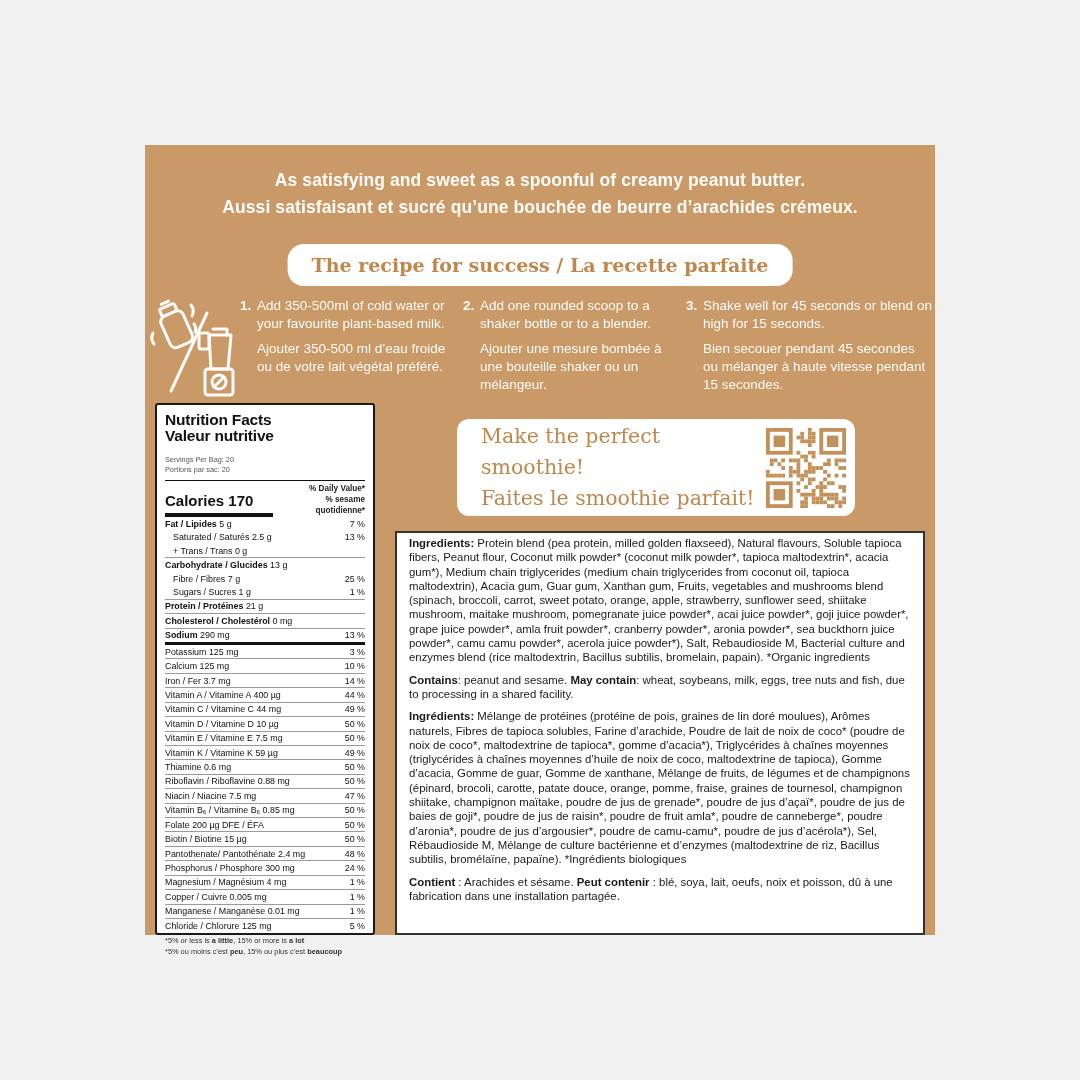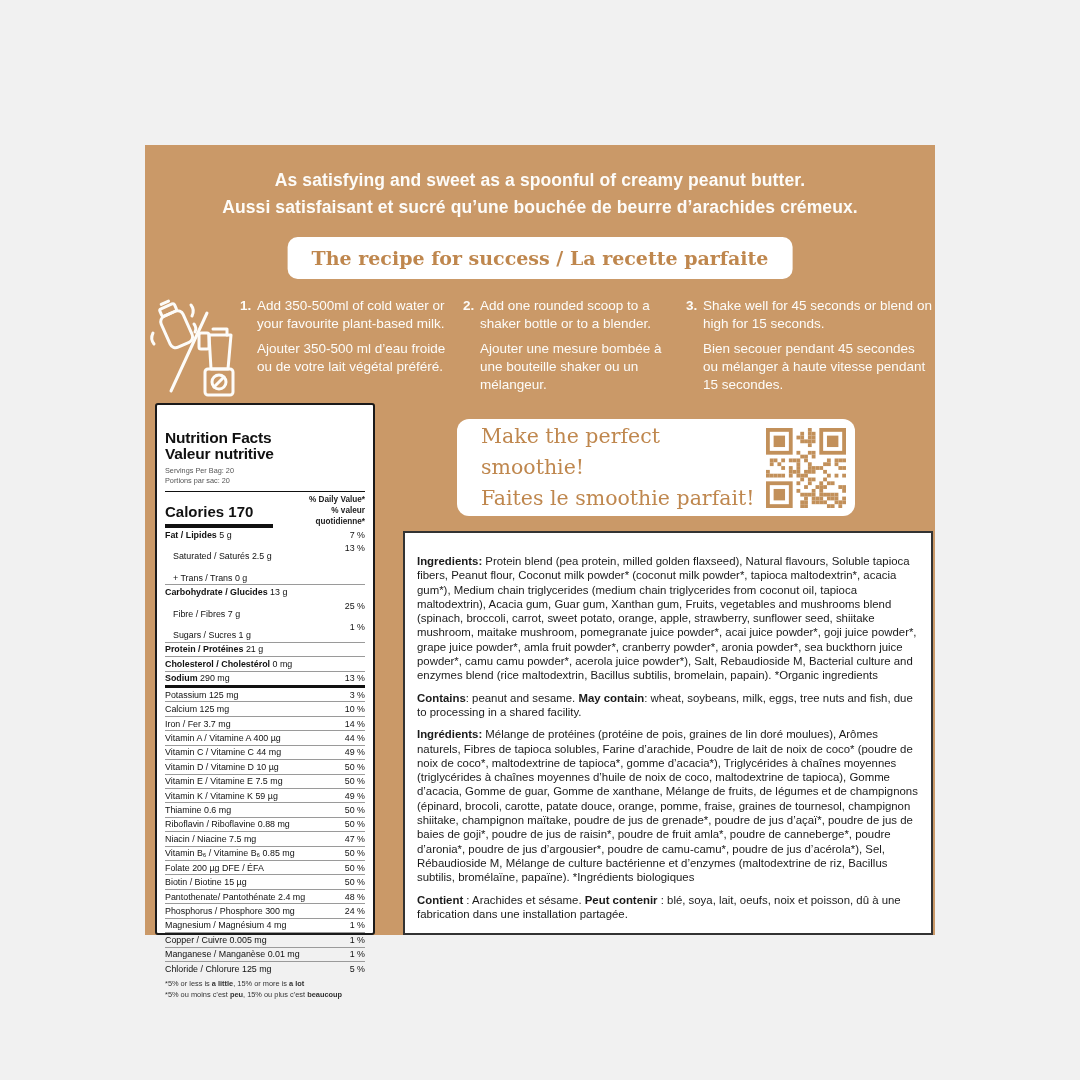--- a/index.html
+++ b/index.html
@@ -5,65 +5,65 @@
   html,body{margin:0;padding:0;background:#f1f1f1;}
   .canvas{position:relative;width:992px;height:1080px;background:#f1f1f1;overflow:hidden;
           font-family:"Liberation Sans",sans-serif;}
   .board{position:absolute;left:145px;top:145px;width:790px;height:790px;background:#ca9968;}
 
   
   .headline{position:absolute;left:0;right:0;top:22px;text-align:center;color:#fdfcf9;
             font-weight:700;font-size:17.5px;line-height:1.55;letter-spacing:.1px;}
 
   
-  .recipe{position:absolute;left:50%;transform:translateX(-50%);top:92px;background:#fff;
-          border-radius:10px;padding:10px 24px;white-space:nowrap;
+  .recipe{position:absolute;left:50%;transform:translateX(-50%);top:99px;background:#fff;
+          border-radius:16px;padding:10px 24px;white-space:nowrap;
           font-family:"DejaVu Serif",serif;font-weight:700;font-size:19px;color:#bf874e;}
 
   
   .step{position:absolute;top:152px;color:#fdfcf9;font-size:13.5px;line-height:1.34;display:flex;}
   .step .num{font-weight:700;flex:0 0 17px;}
   .step .fr{margin-top:7px;}
   .step1{left:95px;width:218px;}
   .step2{left:318px;width:203px;}
   .step3{left:541px;width:247px;}
   .step-icons{position:absolute;left:2px;top:146px;width:90px;height:112px;color:#fdfcf9;}
 
   
   .nutrition{position:absolute;left:10px;top:258px;width:220px;height:532px;background:#fff;
              border:2px solid #1a1a1a;border-radius:3px;box-sizing:border-box;
-             padding:25px 8px 5px;color:#111;}
+             padding:7px 8px 5px;color:#111;}
   .nf-title{font-size:15.5px;font-weight:700;line-height:1.06;letter-spacing:-.2px;}
   .nf-serving{font-size:9.3px;margin-top:4px;line-height:1.3;color:#222;}
-  .nf-bag{font-size:7.3px;color:#555;margin-top:3px;line-height:1.45;}
+  .nf-bag{font-size:7.3px;color:#555;margin-top:10px;line-height:1.45;}
   .nf-rule{border-top:1.5px solid #111;margin:4px 0 2px;}
   .cal-row{display:flex;justify-content:space-between;align-items:flex-end;margin-top:2px;gap:34px;}
   .cal-left{font-size:15px;font-weight:700;border-bottom:4.5px solid #111;flex:0 0 54%;padding-bottom:4px;}
   .cal-right{text-align:right;font-size:8.2px;font-weight:700;line-height:1.35;padding-bottom:1px;color:#222;}
   .nrows{margin-top:0;}
   .nrow{display:flex;justify-content:space-between;font-size:8.9px;padding:1.7px 0 1.5px;
         border-top:1px solid #9a9a9a;line-height:1.15;}
   .nrow.noline{border-top:none;}
   .nrow.thick{border-top:3.5px solid #111;gap:44px;}
-  .nrow.indent .nlabel{padding-left:8px;margin-top:8px;}
+  .nrow.indent .nlabel{padding-left:8px;}
   .nrow b{font-weight:700;}
   .ndv{white-space:nowrap;padding-left:4px;}
   .nfoot{margin-top:4px;font-size:7.4px;color:#333;line-height:1.4;}
 
   
   .smoothie{position:absolute;left:312px;top:274px;width:398px;height:97px;background:#fff;
             border-radius:12px;display:flex;align-items:center;justify-content:space-between;
             padding:8px 9px 8px 24px;box-sizing:border-box;}
   .smoothie-text{font-family:"DejaVu Serif",serif;font-weight:400;font-size:20.5px;
                  color:#bf874e;line-height:1.5;}
   .qr{width:80px;height:80px;color:#c2905a;flex:0 0 auto;}
 
   
-  .ing{position:absolute;left:258px;top:386px;width:530px;height:404px;background:#fff;
-       border:2px solid #333;box-sizing:border-box;padding:21px 12px;color:#1a1a1a;
+  .ing{position:absolute;left:250px;top:386px;width:530px;height:404px;background:#fff;
+       border:2px solid #333;box-sizing:border-box;padding:3px 12px;color:#1a1a1a;
        font-size:11.4px;line-height:14.3px;}
   .ing p{margin:0 0 8px;}
   .ing b{font-weight:700;}
 </style>
 </head>
 <body>
 
 <div class="canvas">
   <div class="board">
 
@@ -123,21 +123,21 @@
       <div class="nf-title">Valeur nutritive</div>
       <div class="nf-bag">
         <div>Servings Per Bag: 20</div>
         <div>Portions par sac: 20</div>
       </div>
       <div class="nf-rule"></div>
       <div class="cal-row">
         <div class="cal-left">Calories 170</div>
         <div class="cal-right">
           <div>% Daily Value*</div>
-          <div>% valeur quotidienne*</div>
+          <div>% sesame quotidienne*</div>
         </div>
       </div>
       <div class="nrows" id="nut-rows">
           <div class="nrow noline">
             <span class="nlabel"><b>Fat / Lipides</b> 5 g</span>
             <span class="ndv">7 %</span>
           </div>
           <div class="nrow indent noline">
             <span class="nlabel">Saturated / Saturés 2.5 g</span>
             <span class="ndv">13 %</span>

